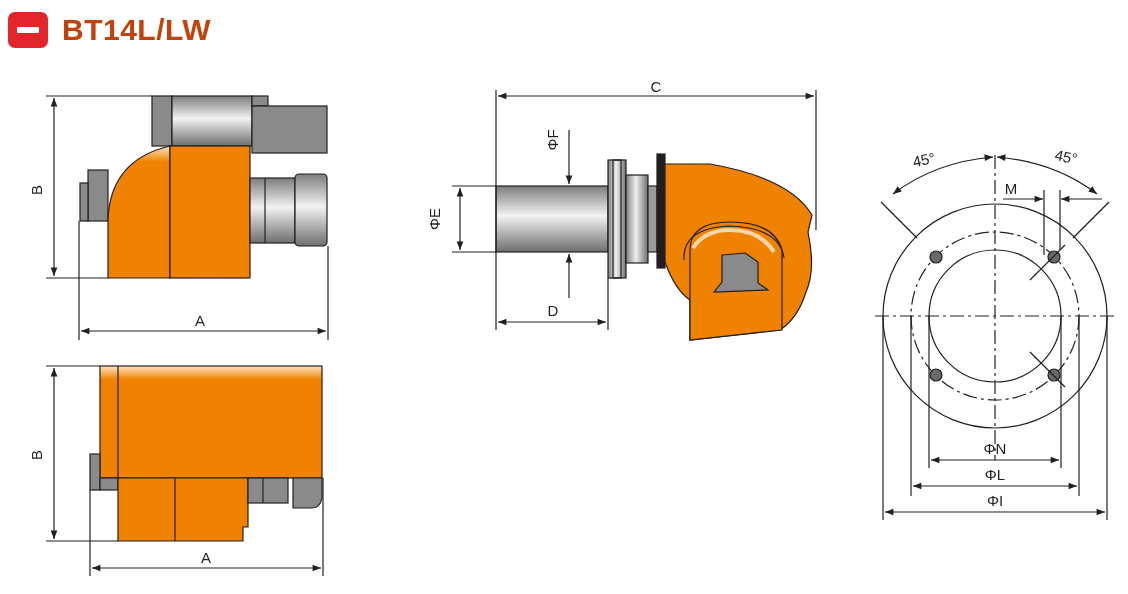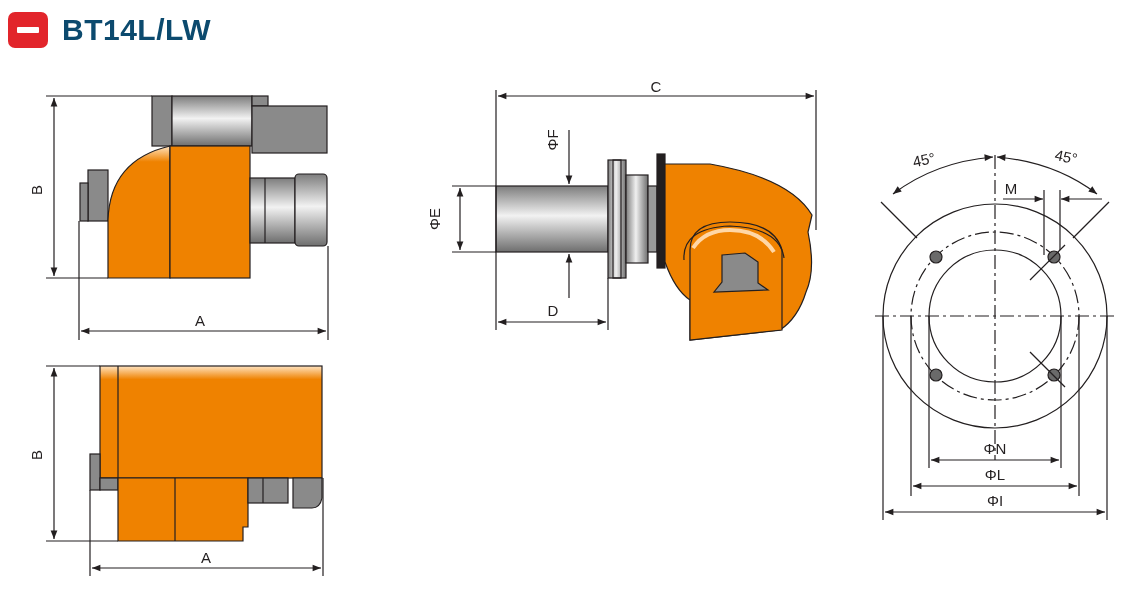--- a/index.html
+++ b/index.html
@@ -1,20 +1,20 @@
 <!DOCTYPE html>
 <html><head>
 <meta charset="utf-8">
 <style>
   html, body { margin:0; padding:0; background:#ffffff; }
   body { width:1128px; height:594px; position:relative; overflow:hidden; font-family:"Liberation Sans", sans-serif; }
   .header { position:absolute; left:8px; top:12px; display:flex; align-items:center; }
   .badge { width:40px; height:36px; background:#e2252b; border-radius:7px; position:relative; }
   .badge::after { content:""; position:absolute; left:9px; right:9px; top:15px; height:6px; background:#fff; border-radius:1px; }
-  .title { margin-left:14px; font-size:30px; font-weight:bold; color:#0c4a6e; letter-spacing:0.5px; }
+  .title { margin-left:14px; font-size:30px; font-weight:bold; color:#c2410c; letter-spacing:0.5px; }
   svg.drawing { position:absolute; left:0; top:0; }
   .lbl { font-family:"Liberation Sans", sans-serif; font-size:15px; fill:#231f20; }
 </style>
 </head>
 <body>
 
 <div class="header">
   <div class="badge"></div>
   <div class="title">BT14L/LW</div>
 </div>

